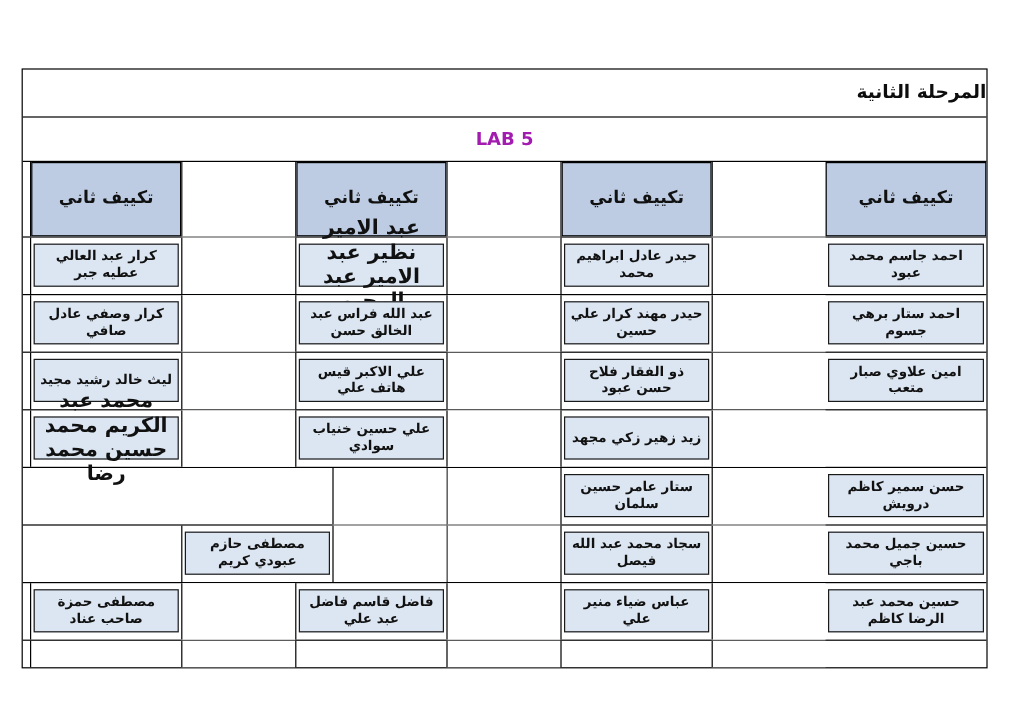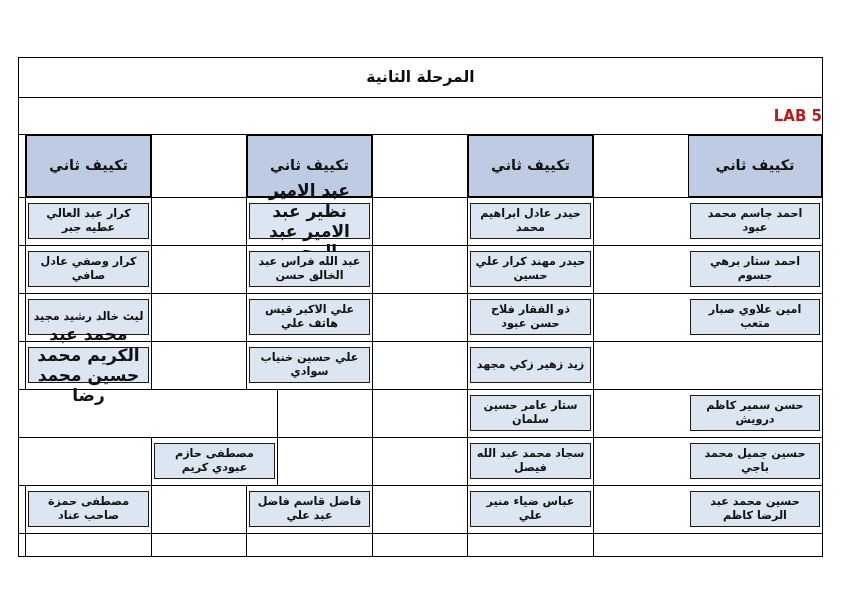--- a/index.html
+++ b/index.html
@@ -30,46 +30,45 @@
     top: 57px;
     width: 805px;
     border: 1.6px solid #000000;
     box-sizing: border-box;
     background: #ffffff;
   }
 
   
   .title-row {
     border-bottom: 1.6px solid #000000;
-    text-align: center;
+    text-align: right;
     box-sizing: border-box;
   }
   .title-row .title-text {
     display: block;
     font-size: 15.5px;
     font-weight: 700;
     color: #0d0d0d;
     line-height: 1;
     padding: 12px 0 11px 0;
     letter-spacing: 0;
   }
   .subtitle-row {
     border-bottom: 1.6px solid #000000;
     text-align: center;
     box-sizing: border-box;
   }
   .subtitle-row .subtitle-text {
     display: block;
     font-size: 15px;
     font-weight: 700;
-    color: #b91c1c;
+    color: #a21caf;
     line-height: 1;
     padding: 11px 0 10px 0;
     direction: ltr;
-    text-align: right;
   }
 
   
   .grid {
     display: block;
     width: 100%;
     box-sizing: border-box;
   }
 
   .grid-row {

